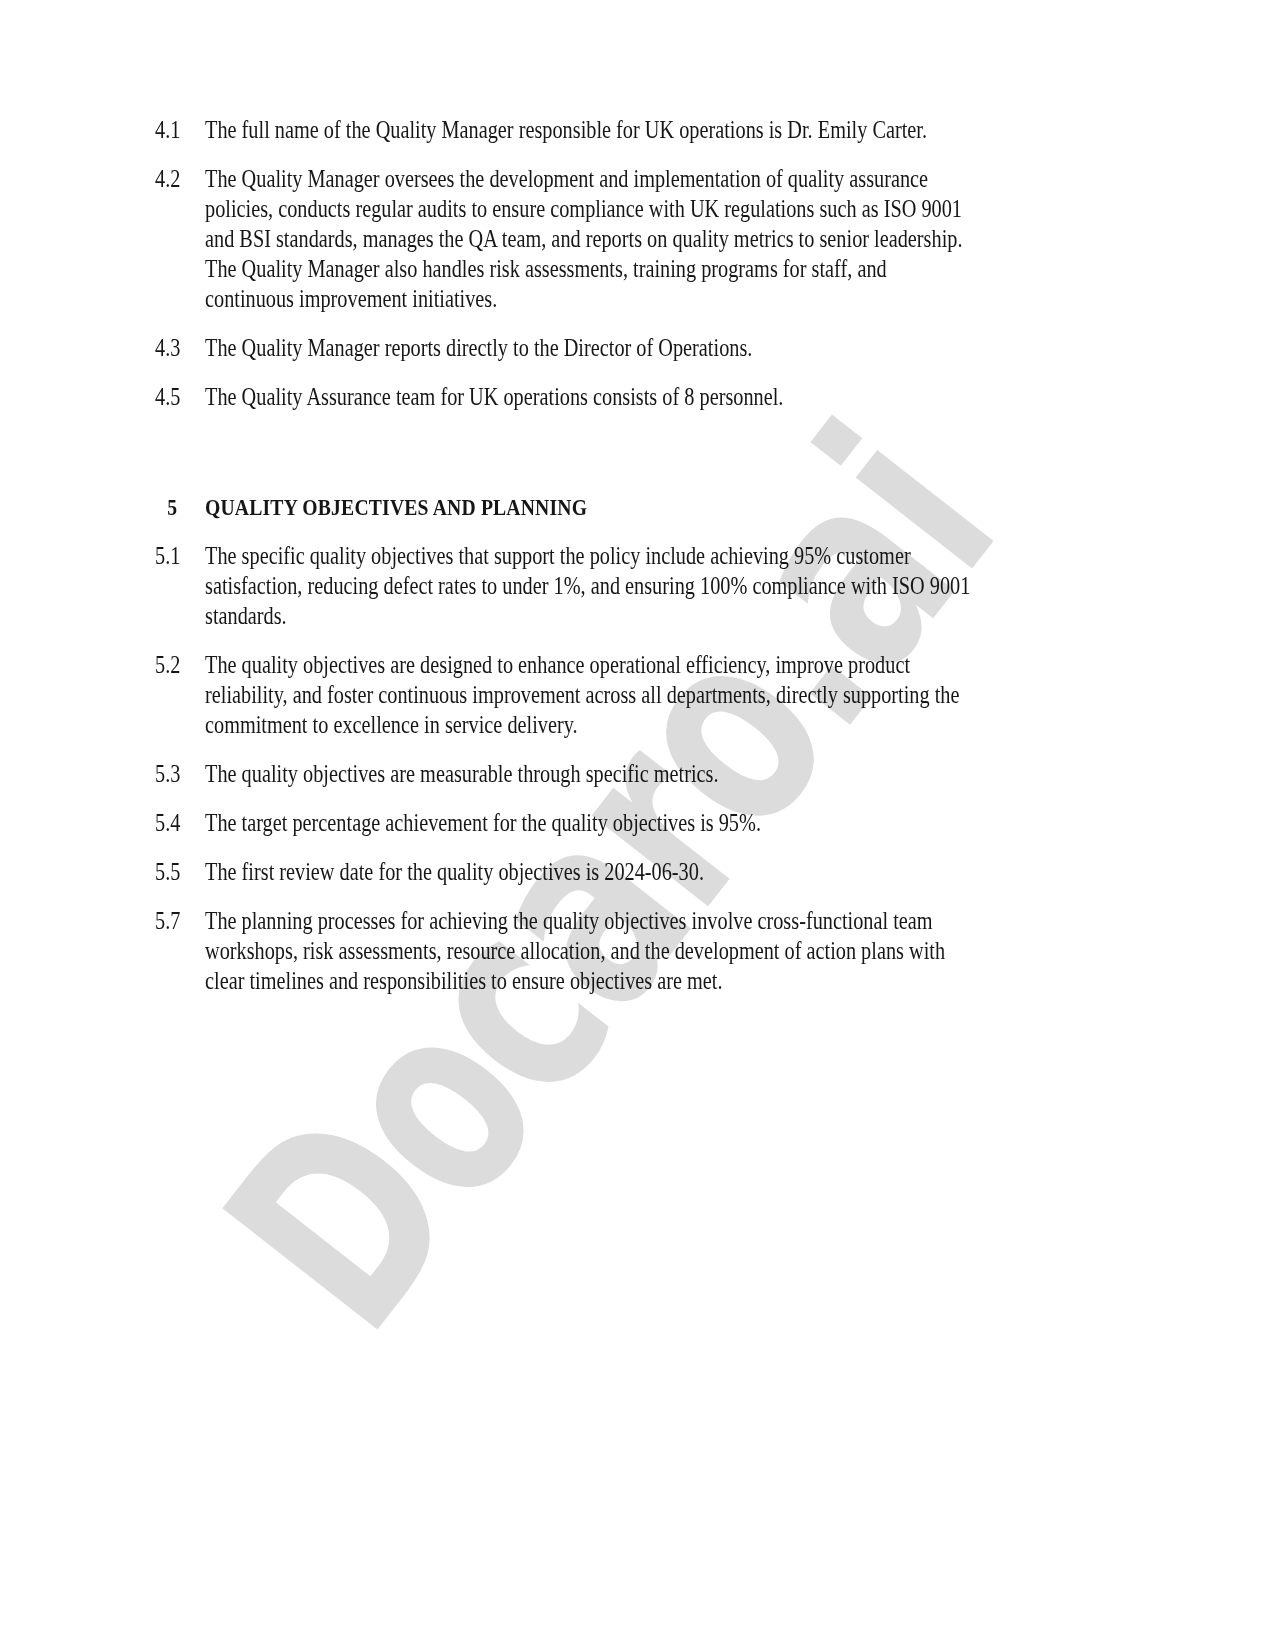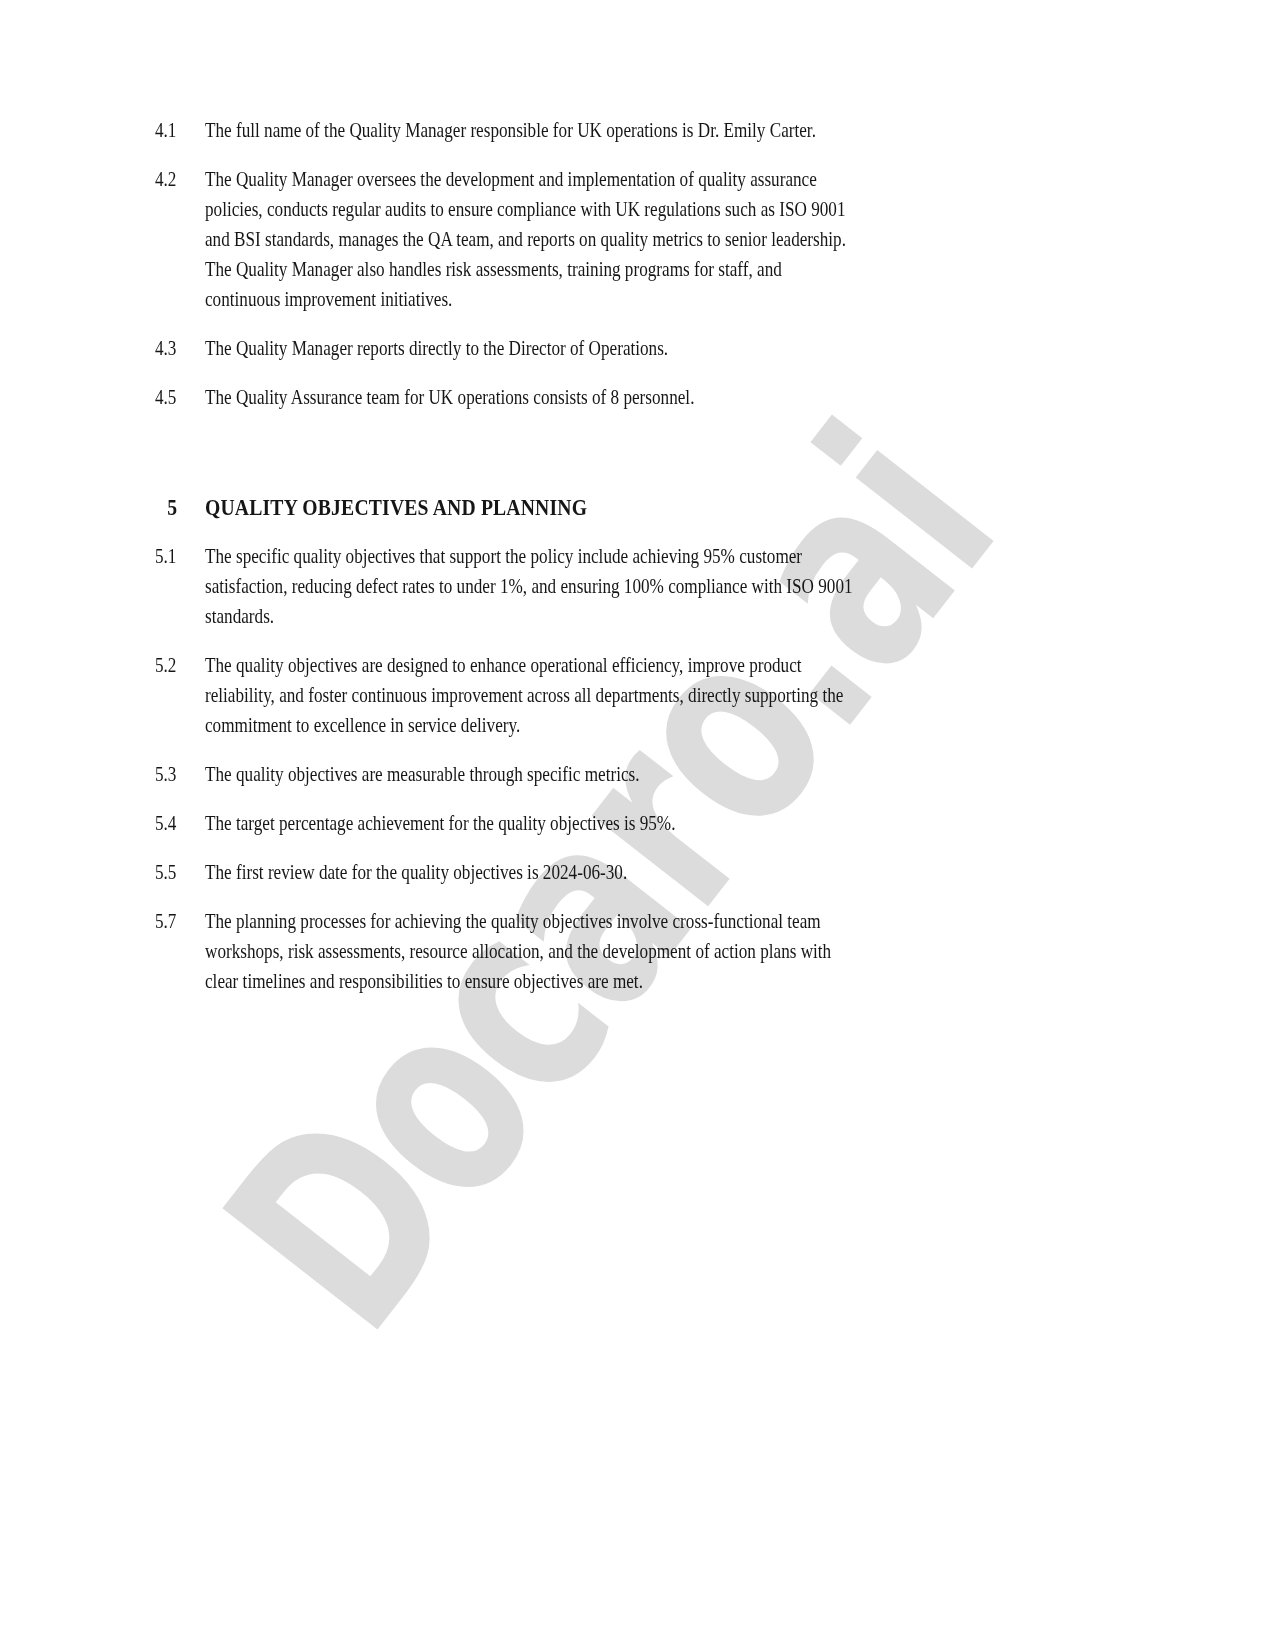--- a/index.html
+++ b/index.html
@@ -36,21 +36,21 @@
     z-index: 1;
     padding: 115px 0 0 155px;
     box-sizing: border-box;
     width: 100%;
     height: 100%;
   }
   .clause {
     display: flex;
     align-items: flex-start;
     margin: 0 0 19px 0;
-    font-size: 22px;
+    font-size: 26px;
     line-height: 30px;
   }
   .clause-num {
     flex: 0 0 50px;
     width: 50px;
     transform: scaleX(0.78);
     transform-origin: 0 0;
     white-space: pre;
   }
   .clause-text {

